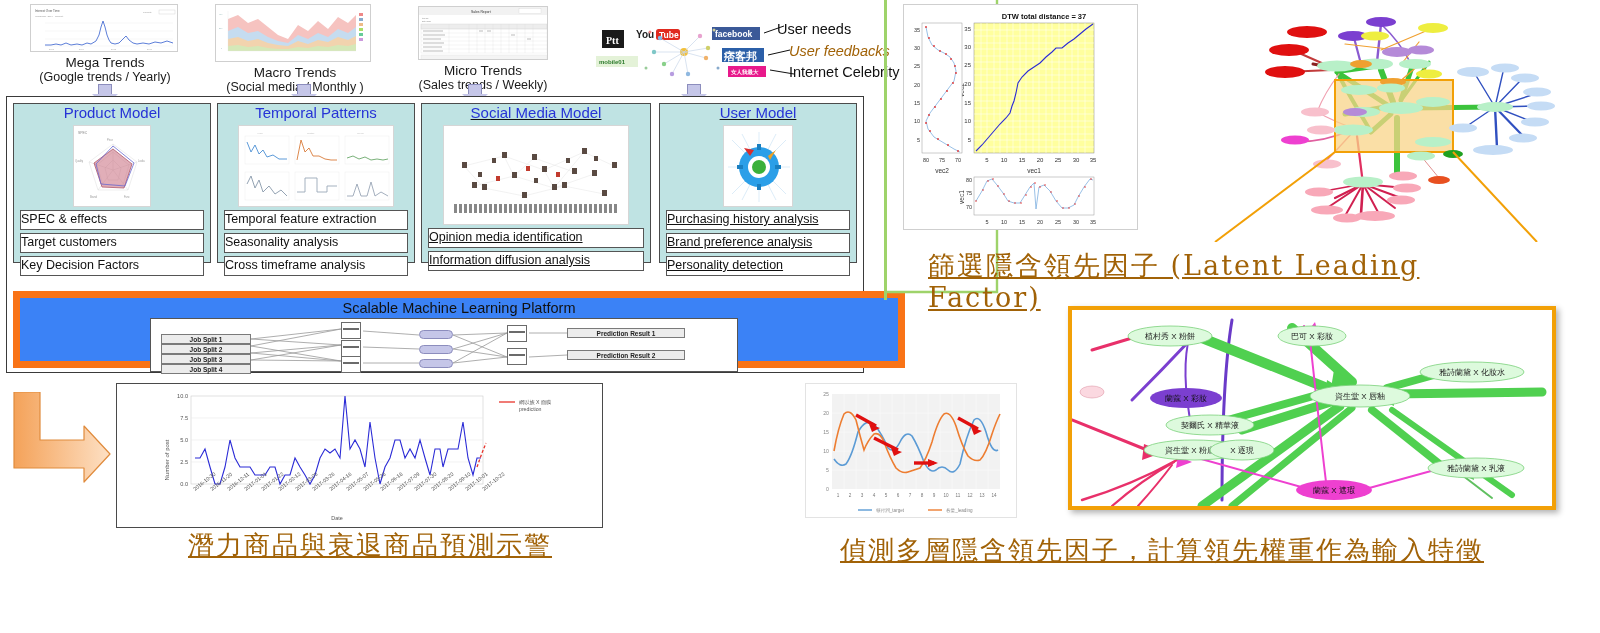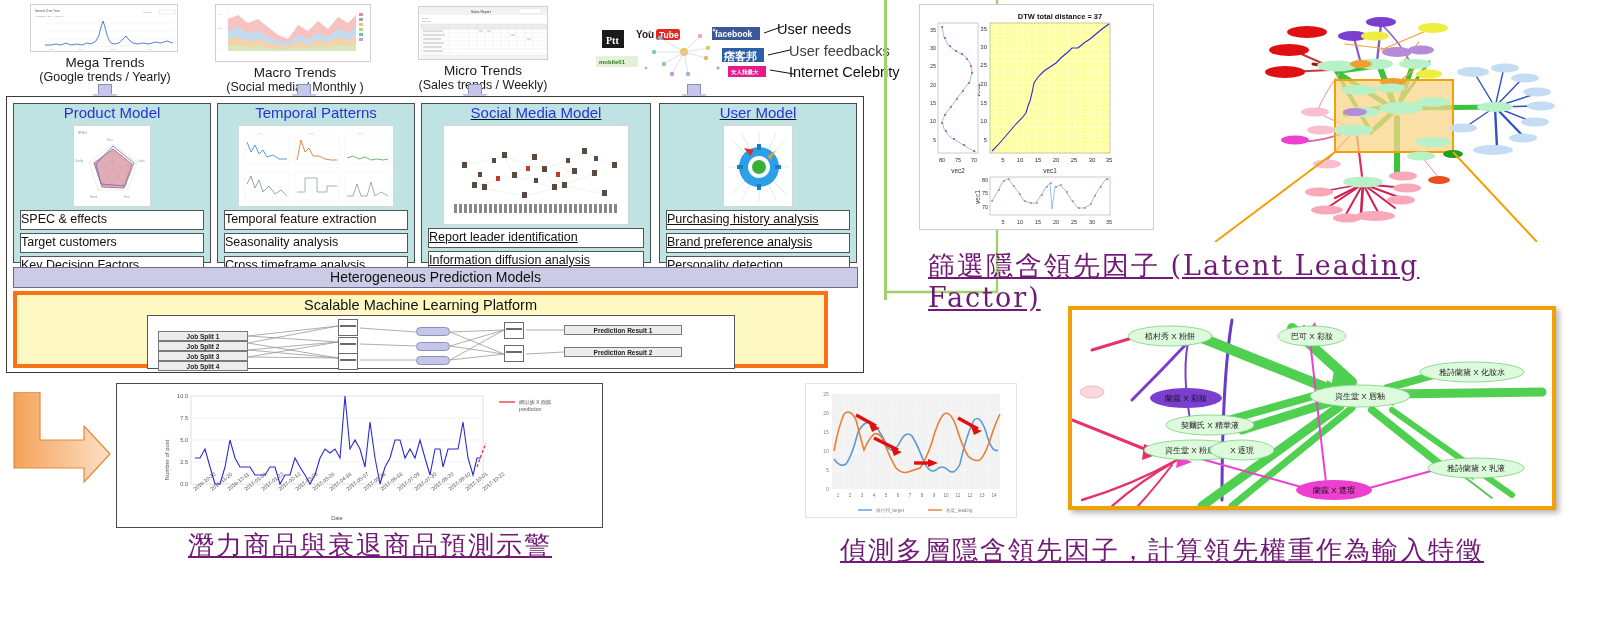--- a/index.html
+++ b/index.html
@@ -23,45 +23,45 @@
 
   
   #arch{position:absolute;left:6px;top:96px;width:858px;height:277px;border:1px solid #3a3a3a;background:#fff;box-sizing:border-box;}
   .model-col{position:absolute;top:6px;width:198px;height:160px;background:#bfe3e3;border:1px solid #4b4b4b;box-sizing:border-box;}
   .model-title{text-align:center;font-size:15px;color:#2633d6;margin-top:0;font-weight:400;}
   .model-pic{margin:4px auto 0 auto;background:#fff;border:1px solid #d6d6d6;box-sizing:border-box;position:relative;overflow:hidden;}
   .model-item{margin:3px 6px 0 6px;background:#fff;border:1px solid #555;box-sizing:border-box;
       text-align:left;font-size:12.5px;line-height:17px;height:20px;white-space:nowrap;overflow:hidden;}
   .hpm{position:absolute;left:6px;top:170px;width:845px;height:21px;background:#cccbe6;border:1px solid #6b6b8d;
       box-sizing:border-box;text-align:center;font-size:14px;line-height:19px;color:#111;}
-  .smlp{position:absolute;left:6px;top:194px;width:815px;height:77px;background:#fef9c3;border:4px solid #f97316;box-sizing:border-box;}
+  .smlp{position:absolute;left:6px;top:194px;width:892px;height:77px;background:#3b82f6;border:7px solid #f97316;box-sizing:border-box;}
   .smlp-t{text-align:center;font-size:14.5px;margin-top:2px;color:#111;}
   .smlp-box{position:absolute;left:130px;top:20px;width:588px;height:54px;background:#fff;border:1px solid #555;box-sizing:border-box;}
   .js{position:absolute;left:10px;width:90px;height:10px;background:#ececec;border:1px solid #7a7a7a;box-sizing:border-box;
       font-size:6.5px;line-height:9px;text-align:center;font-weight:bold;color:#222;}
   .dbox{position:absolute;width:20px;height:17px;border:1.5px solid #6b6b6b;background:#fff;box-sizing:border-box;}
   .dbox:after{content:"";position:absolute;left:1px;right:1px;top:5px;height:1.5px;background:#6b6b6b;}
   .cap{position:absolute;width:34px;height:9px;background:#c5c6e8;border:1px solid #8c8dbd;border-radius:5px;box-sizing:border-box;}
   .pres{position:absolute;width:118px;height:10px;background:#ececec;border:1px solid #7a7a7a;box-sizing:border-box;
       font-size:6.5px;line-height:9px;text-align:center;font-weight:bold;color:#222;}
 
   
   #blPanel{position:absolute;left:116px;top:383px;width:487px;height:145px;background:#fff;border:1px solid #4a4a4a;box-sizing:border-box;}
   #blChart{position:absolute;left:38px;top:6px;right:6px;bottom:6px;}
 
   
   #lArrow{position:absolute;left:6px;top:392px;width:108px;height:92px;}
 
   
-  .zh-cap{position:absolute;color:#701a75;font-family:"DejaVu Serif","Liberation Serif",serif;
+  .zh-cap{position:absolute;color:#a16207;font-family:"DejaVu Serif","Liberation Serif",serif;
       text-decoration:underline;letter-spacing:2px;}
 
   
   #rightBorder{position:absolute;left:884px;top:0px;width:714px;height:300px;border-left:3px solid #9ed36a;box-sizing:border-box;}
-  #dtwPanel{position:absolute;left:903px;top:4px;width:235px;height:226px;background:#0f766e;border:1px solid #cfcfcf;box-sizing:border-box;margin-left:16px;}
+  #dtwPanel{position:absolute;left:903px;top:4px;width:235px;height:226px;background:#0f766e;border:1px solid #cfcfcf;box-sizing:border-box;}
   #netPanel{position:absolute;left:1185px;top:2px;width:410px;height:240px;background:#fff;}
   #zoomPanel{position:absolute;left:1068px;top:306px;width:488px;height:204px;background:#fff;border:4px solid #f2a007;box-sizing:border-box;
       box-shadow:3px 3px 6px rgba(0,0,0,.3);}
   #brChart{position:absolute;left:805px;top:383px;width:212px;height:135px;background:#fff;border:1px solid #e3e3e3;box-sizing:border-box;}
   svg{display:block;}
 </style>
 </head>
 <body>
 
 <div class="src" style="left:30px;top:4px;width:150px;">
@@ -223,21 +223,21 @@
       </g>
     </g>
     <g stroke="#111" stroke-width="1" fill="none">
       <line x1="176" y1="25" x2="196" y2="18"></line>
         <line x1="180" y1="47" x2="202" y2="42"></line>
         <line x1="182" y1="62" x2="206" y2="66"></line>
     </g>
   </svg>
 </div>
 <div class="abs" style="left:777px;top:21px;font-size:14.5px;color:#111;">User needs</div>
-<div class="abs" style="left:789px;top:43px;font-size:14.5px;color:#404040;">User feedbacks</div>
+<div class="abs" style="left:789px;top:43px;font-size:14.5px;color:#a16207;font-style:italic;">User feedbacks</div>
 <div class="abs" style="left:789px;top:64px;font-size:14.5px;color:#111;">Internet Celebrity</div>
 
 <div class="dn-arrow" style="left:92px;top:84px;">
   <div class="head-b"></div>
     <div class="stem"></div>
     <div class="head"></div>
 </div>
 <div class="dn-arrow" style="left:291px;top:84px;">
   <div class="head-b"></div>
     <div class="stem"></div>
@@ -388,21 +388,21 @@
           <rect x="140" y="78" width="3" height="9"></rect>
             <rect x="145" y="78" width="3" height="9"></rect>
           <rect x="150" y="78" width="3" height="9"></rect>
             <rect x="155" y="78" width="3" height="9"></rect>
           <rect x="160" y="78" width="3" height="9"></rect>
             <rect x="165" y="78" width="3" height="9"></rect>
           <rect x="170" y="78" width="3" height="9"></rect>
         </g>
       </svg>
     </div>
-    <div class="model-item">Report leader identification</div>
+    <div class="model-item">Opinion media identification</div>
     <div class="model-item">Information diffusion analysis</div>
   </div>
 
   <div class="model-col" style="left:652px;text-decoration:underline;">
     <div class="model-title">User Model</div>
     <div class="model-pic" style="width:70px;height:82px;">
       <svg width="70" height="82" viewBox="0 0 70 82">
         <rect width="70" height="82" fill="#fff"></rect>
         <g stroke="#b8d8f0" stroke-width=".5">
           <line x1="35" y1="41" x2="8" y2="14"></line>
@@ -429,21 +429,20 @@
           <rect x="13" y="39" width="6" height="4"></rect>
             <rect x="51" y="39" width="6" height="4"></rect>
         </g>
       </svg>
     </div>
     <div class="model-item">Purchasing history analysis</div>
     <div class="model-item">Brand preference analysis</div>
     <div class="model-item">Personality detection</div>
   </div>
 
-  <div class="hpm">Heterogeneous Prediction Models</div>
 
   <div class="smlp">
     <div class="smlp-t">Scalable Machine Learning Platform</div>
     <div class="smlp-box">
       <svg width="588" height="54" viewBox="0 0 588 54" style="position:absolute;left:0;top:0;">
         <g stroke="#999" stroke-width=".8" fill="none">
           <path d="M100 20 L190 10"></path>
             <path d="M100 20 L190 26"></path>
           <path d="M100 27 L190 10"></path>
             <path d="M100 27 L190 42"></path>

